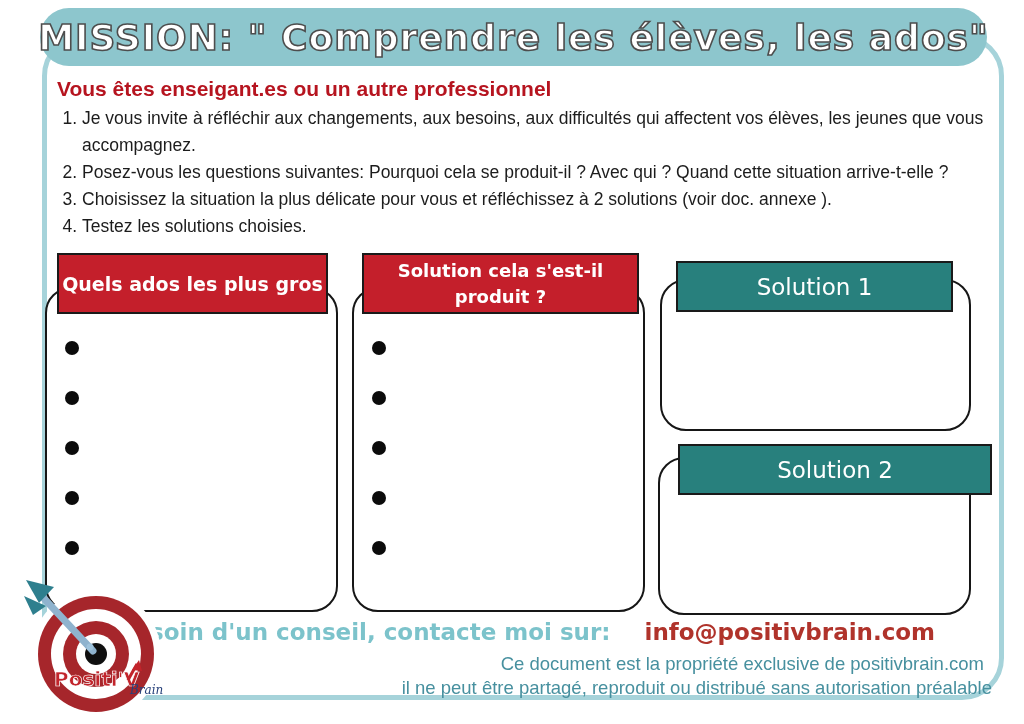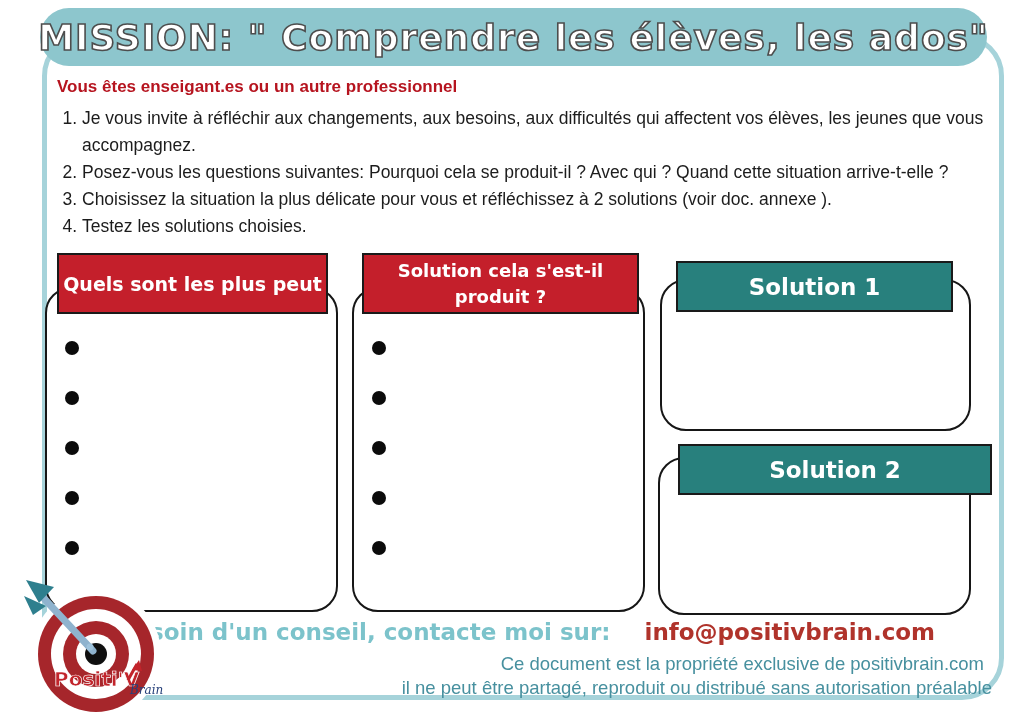--- a/index.html
+++ b/index.html
@@ -16,42 +16,42 @@
     position:absolute;left:40px;top:8px;width:947px;height:58px;
     background:var(--banner_bg,#8DC6CD);border-radius:30px;
     display:flex;align-items:center;justify-content:center;z-index:3;
   }
   .banner-text{
     font-size:36px;font-weight:bold;color:#ffffff;letter-spacing:1px;
     -webkit-text-stroke:1.6px #4d4d4d;white-space:nowrap;
     font-family:"DejaVu Sans", sans-serif;
   }
   .heading{
-    position:absolute;left:57px;top:77px;font-size:17px;font-weight:bold;
+    position:absolute;left:57px;top:77px;font-size:21px;font-weight:bold;
     color:var(--heading_red,#B6141F);z-index:2;
   }
   .steps{
     position:absolute;left:42px;top:105px;width:958px;margin:0;
     padding:0 0 0 40px;font-size:17.5px;line-height:27px;color:#1c1c1c;z-index:2;
   }
   .steps li{margin:0;padding:0;}
   .panel{
     position:absolute;background:#ffffff;border:2.5px solid #161616;
     border-radius:26px;box-sizing:border-box;z-index:1;
   }
   .red-header{
     position:absolute;background:var(--box_red,#C41F2B);border:2.5px solid #1a1a1a;
     color:#ffffff;display:flex;flex-direction:column;align-items:center;justify-content:center;
     text-align:center;font-weight:bold;box-sizing:border-box;z-index:2;
     font-family:"DejaVu Sans", sans-serif;font-size:19px;line-height:26px;
   }
   .teal-header{
     position:absolute;background:var(--solution_teal,#28807D);border:2.5px solid #1a1a1a;
     color:#ffffff;display:flex;align-items:center;justify-content:center;
-    font-weight:bold;box-sizing:border-box;z-index:2;
+    font-weight:normal;box-sizing:border-box;z-index:2;
     font-family:"DejaVu Sans", sans-serif;font-size:23px;
   }
   .dots{
     position:absolute;left:18px;top:52px;display:flex;flex-direction:column;gap:36px;
   }
   .dot{width:14px;height:14px;border-radius:50%;background:#0b0b0b;display:block;}
   .logo{position:absolute;left:24px;top:580px;width:142px;height:142px;z-index:5;}
   .contact{
     position:absolute;left:28px;top:619px;width:996px;text-align:center;z-index:4;
     font-weight:bold;font-size:23px;font-family:"DejaVu Sans", sans-serif;
@@ -85,21 +85,21 @@
 <div class="panel" style="left:45px;top:287px;width:293px;height:325px;">
   <div class="dots">
       <span class="dot"></span>
       <span class="dot"></span>
       <span class="dot"></span>
       <span class="dot"></span>
       <span class="dot"></span>
     </div>
 </div>
 <div class="red-header" style="left:57px;top:253px;width:271px;height:61px;">
-  <span>Quels sont les plus peut</span>
+  <span>Quels ados les plus gros</span>
 </div>
 
 <div class="panel" style="left:352px;top:287px;width:293px;height:325px;">
   <div class="dots">
       <span class="dot"></span>
       <span class="dot"></span>
       <span class="dot"></span>
       <span class="dot"></span>
       <span class="dot"></span>
     </div>

